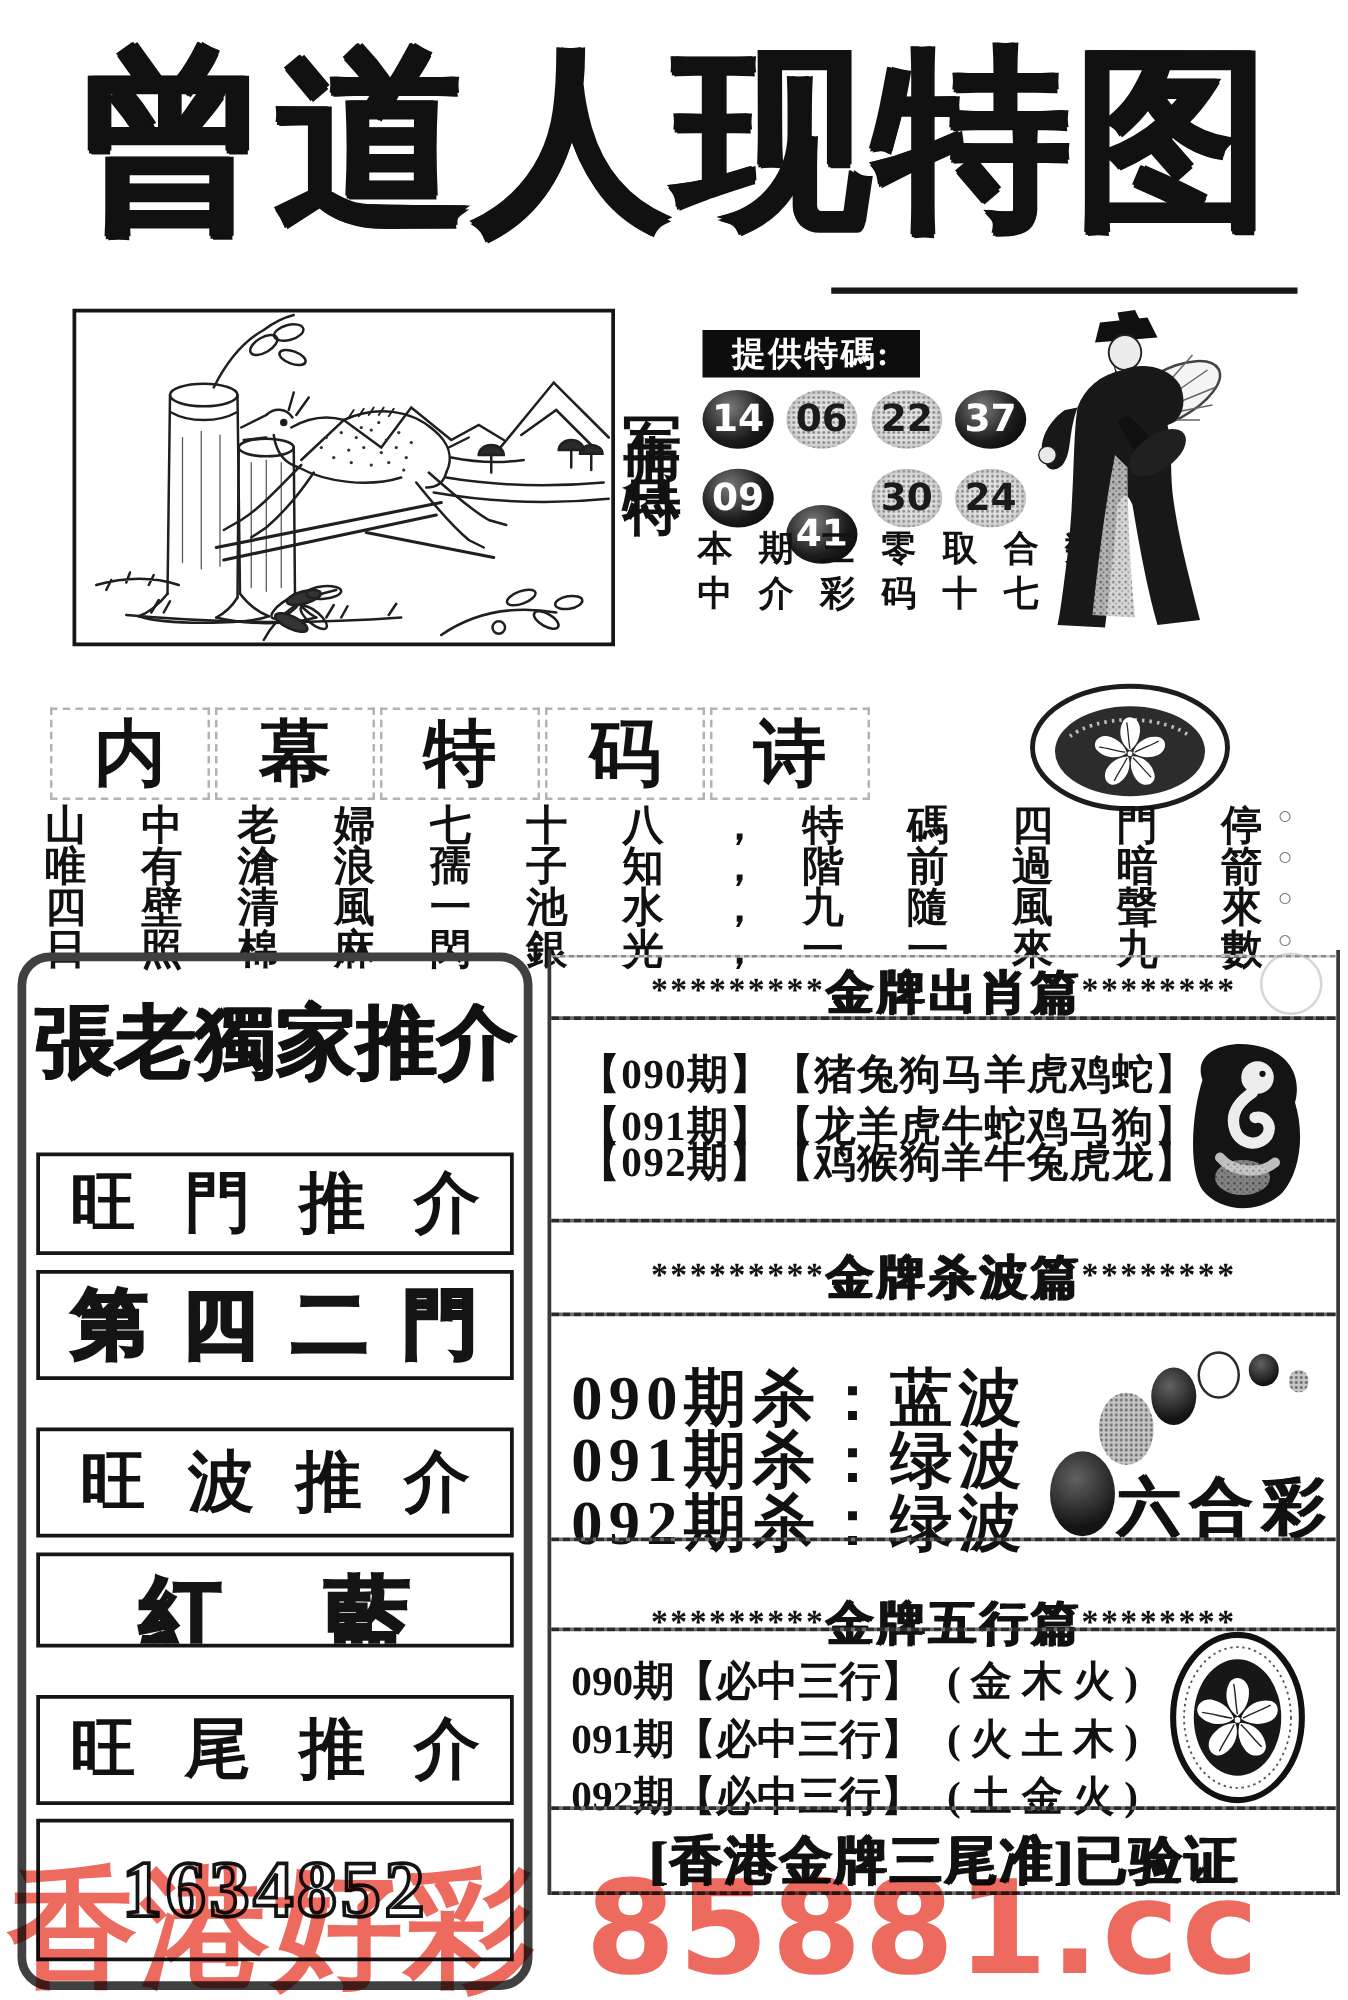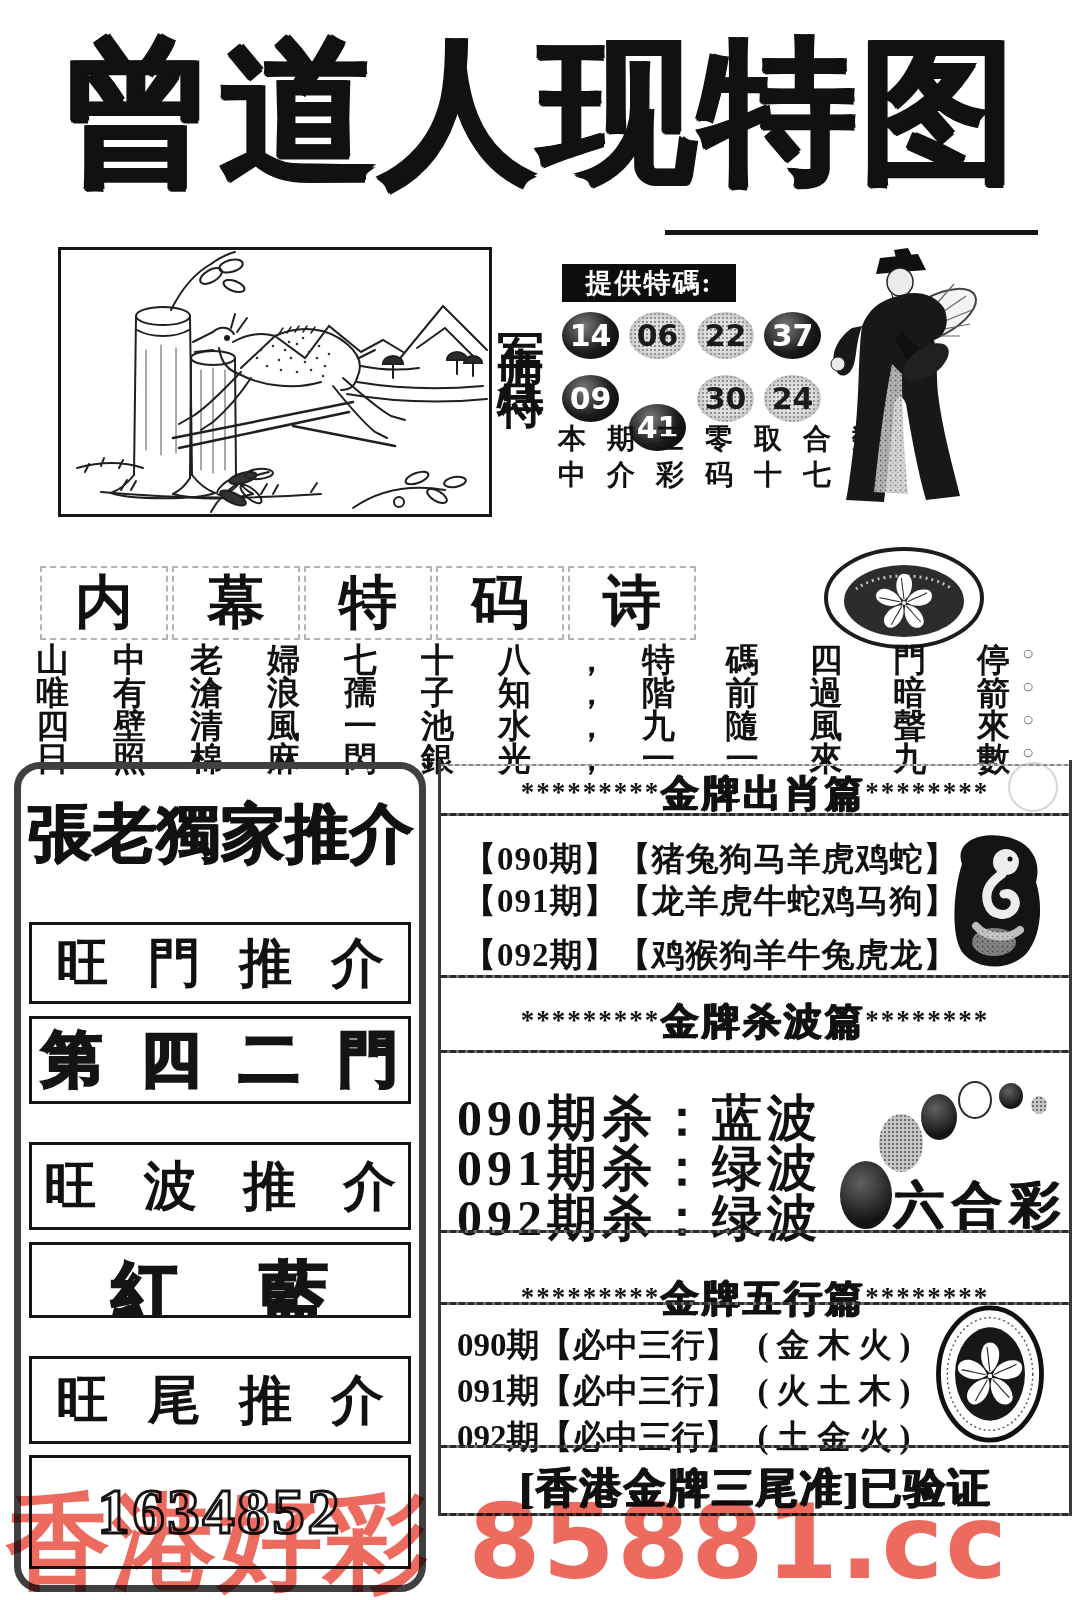--- a/index.html
+++ b/index.html
@@ -269,37 +269,37 @@
   </div>
   <div class="poem-line" style="top:737px;">
     <div class="poem-left">日照棉麻閃銀光，</div>
     <div class="poem-right">一一來九數</div>
     <div class="poem-mark">○</div>
   </div>
 
   <div class="lp">
     <div class="lp-header">張老獨家推介</div>
     <div class="lp-row" style="top:153px;height:82px;line-height:76px;font-size:53px;padding:0 24px;">旺門推介</div>
-    <div class="lp-row outline" style="top:247px;height:88px;line-height:82px;font-size:60px;padding:0 10px;">第四二門</div>
-    <div class="lp-row" style="top:373px;height:88px;line-height:82px;font-size:53px;padding:0 12px;">旺波推介</div>
+    <div class="lp-row outline" style="top:247px;height:88px;line-height:82px;font-size:60px;padding:0 26px;">第四二門</div>
+    <div class="lp-row" style="top:373px;height:88px;line-height:82px;font-size:53px;padding:0 32px;">旺波推介</div>
     <div class="lp-row outline" style="top:473px;height:76px;line-height:98px;font-size:68px;padding:0 80px;">紅藍</div>
     <div class="lp-row" style="top:587px;height:88px;line-height:82px;font-size:53px;padding:0 24px;">旺尾推介</div>
     <div class="lp-row center outline" style="top:686px;height:114px;line-height:108px;font-size:64px;letter-spacing:3px;">1634852</div>
   </div>
 
   <div class="rp">
     <div class="hrule lite" style="top:4px;"></div>
 
     <div class="sec-head" style="top:10px;height:44px;line-height:44px;">
       <span class="stars">*********</span><span class="sec-label">金牌出肖篇</span><span class="stars">********</span>
     </div>
     <div class="hrule" style="top:53px;"></div>
     <div class="row-a" style="top:77px;">【090期】【猪兔狗马羊虎鸡蛇】</div>
     <div class="row-a" style="top:119px;">【091期】【龙羊虎牛蛇鸡马狗】</div>
-    <div class="row-a" style="top:173px;">【092期】【鸡猴狗羊牛兔虎龙】</div>
+    <div class="row-a" style="top:148px;">【092期】【鸡猴狗羊牛兔虎龙】</div>
     <div class="abs" style="left:505px;top:70px;width:100px;height:140px;">
       <svg viewBox="0 0 100 140" width="100%" height="100%">
         <path d="M16,34 C8,12 34,2 56,6 C84,10 96,30 90,52 C98,78 94,108 80,124 C62,142 30,140 16,122 C4,104 8,58 16,34 Z" fill="#141414"></path>
         <circle cx="60" cy="32" r="13" fill="#ededed"></circle>
         <circle cx="64" cy="29" r="2.5" fill="#111"></circle>
         <path d="M56,44 C44,52 38,62 42,74 C46,86 62,88 68,78 C72,70 66,62 58,64" stroke="#ededed" stroke-width="9" fill="none" stroke-linecap="round"></path>
         <path d="M30,96 C40,108 62,110 74,100" stroke="#bdbdbd" stroke-width="8" fill="none" stroke-linecap="round"></path>
         <ellipse cx="48" cy="112" rx="22" ry="14" fill="url(#stip)" opacity="0.6"></ellipse>
       </svg>
     </div>

